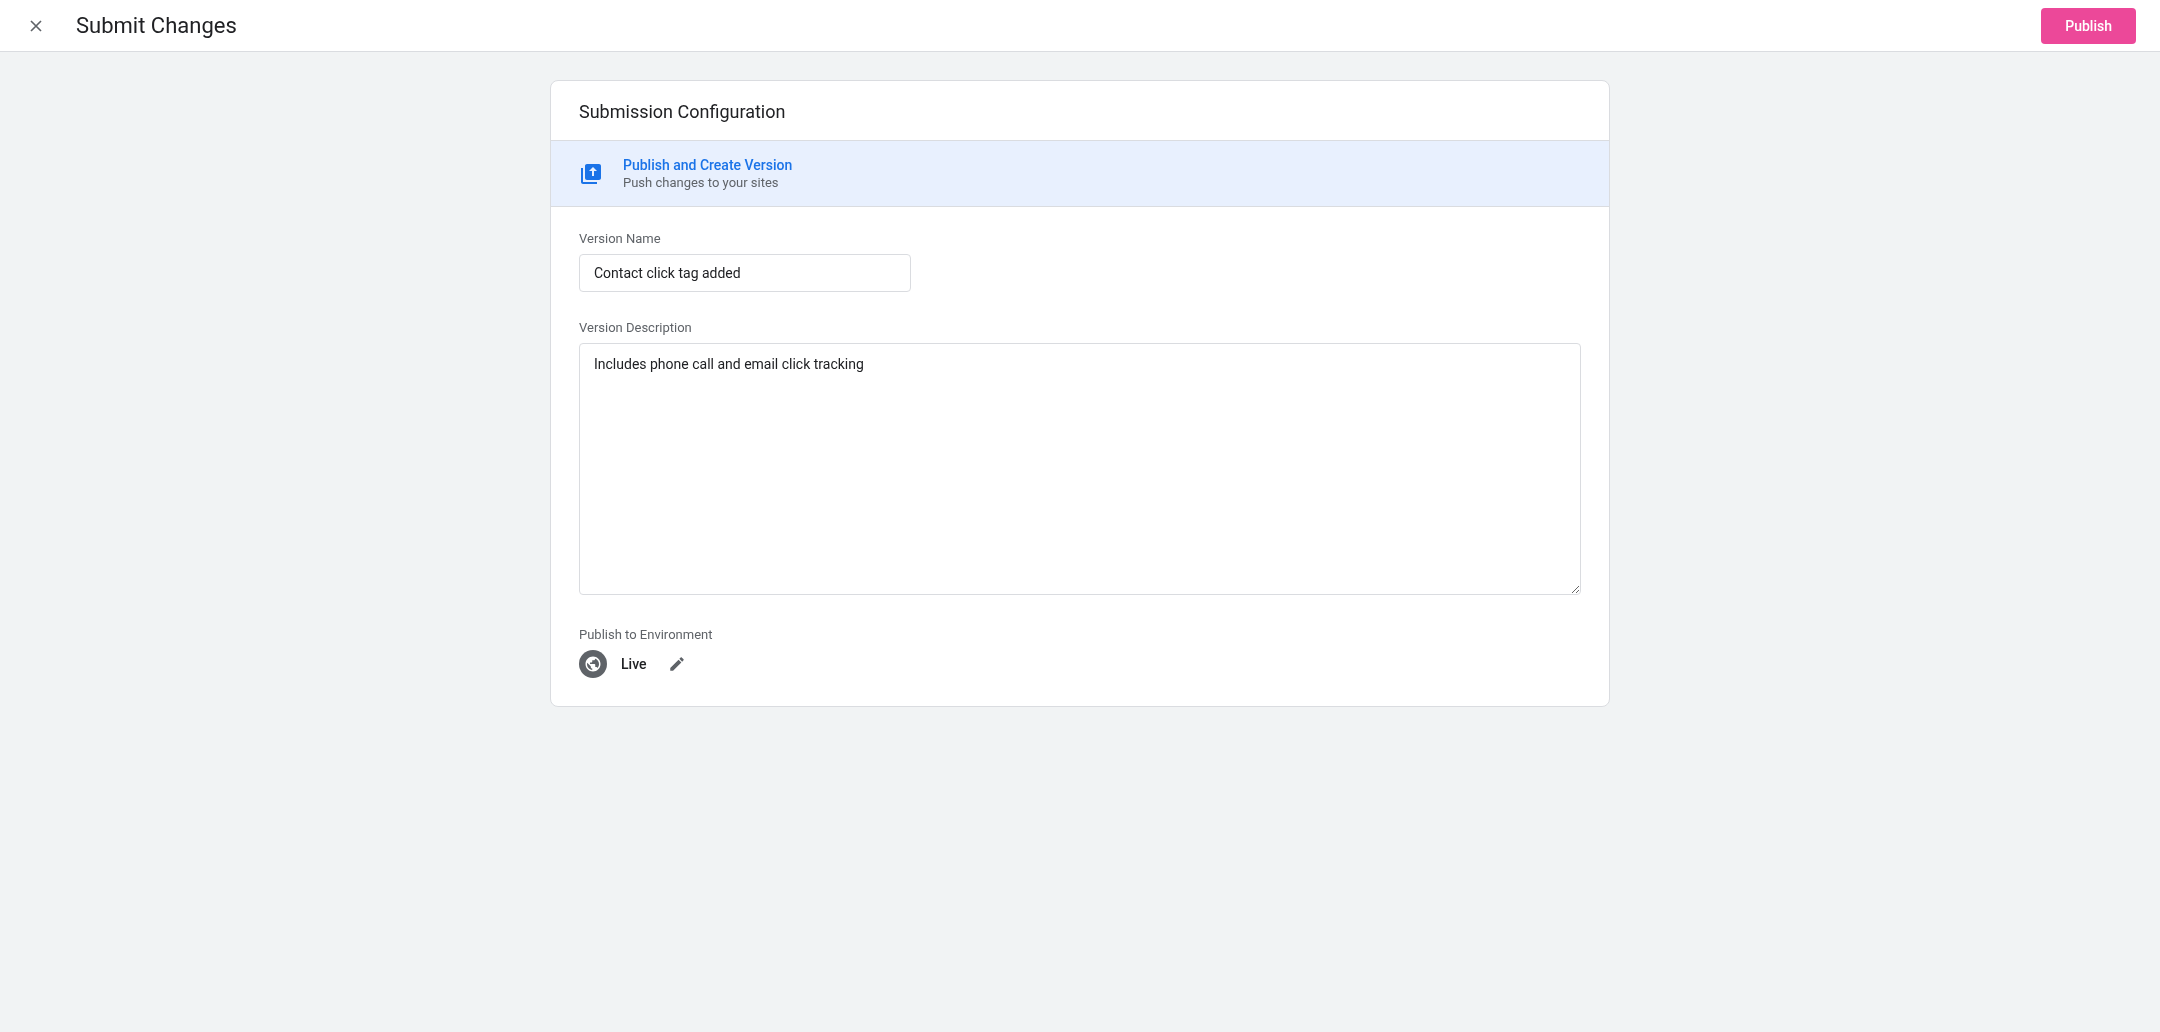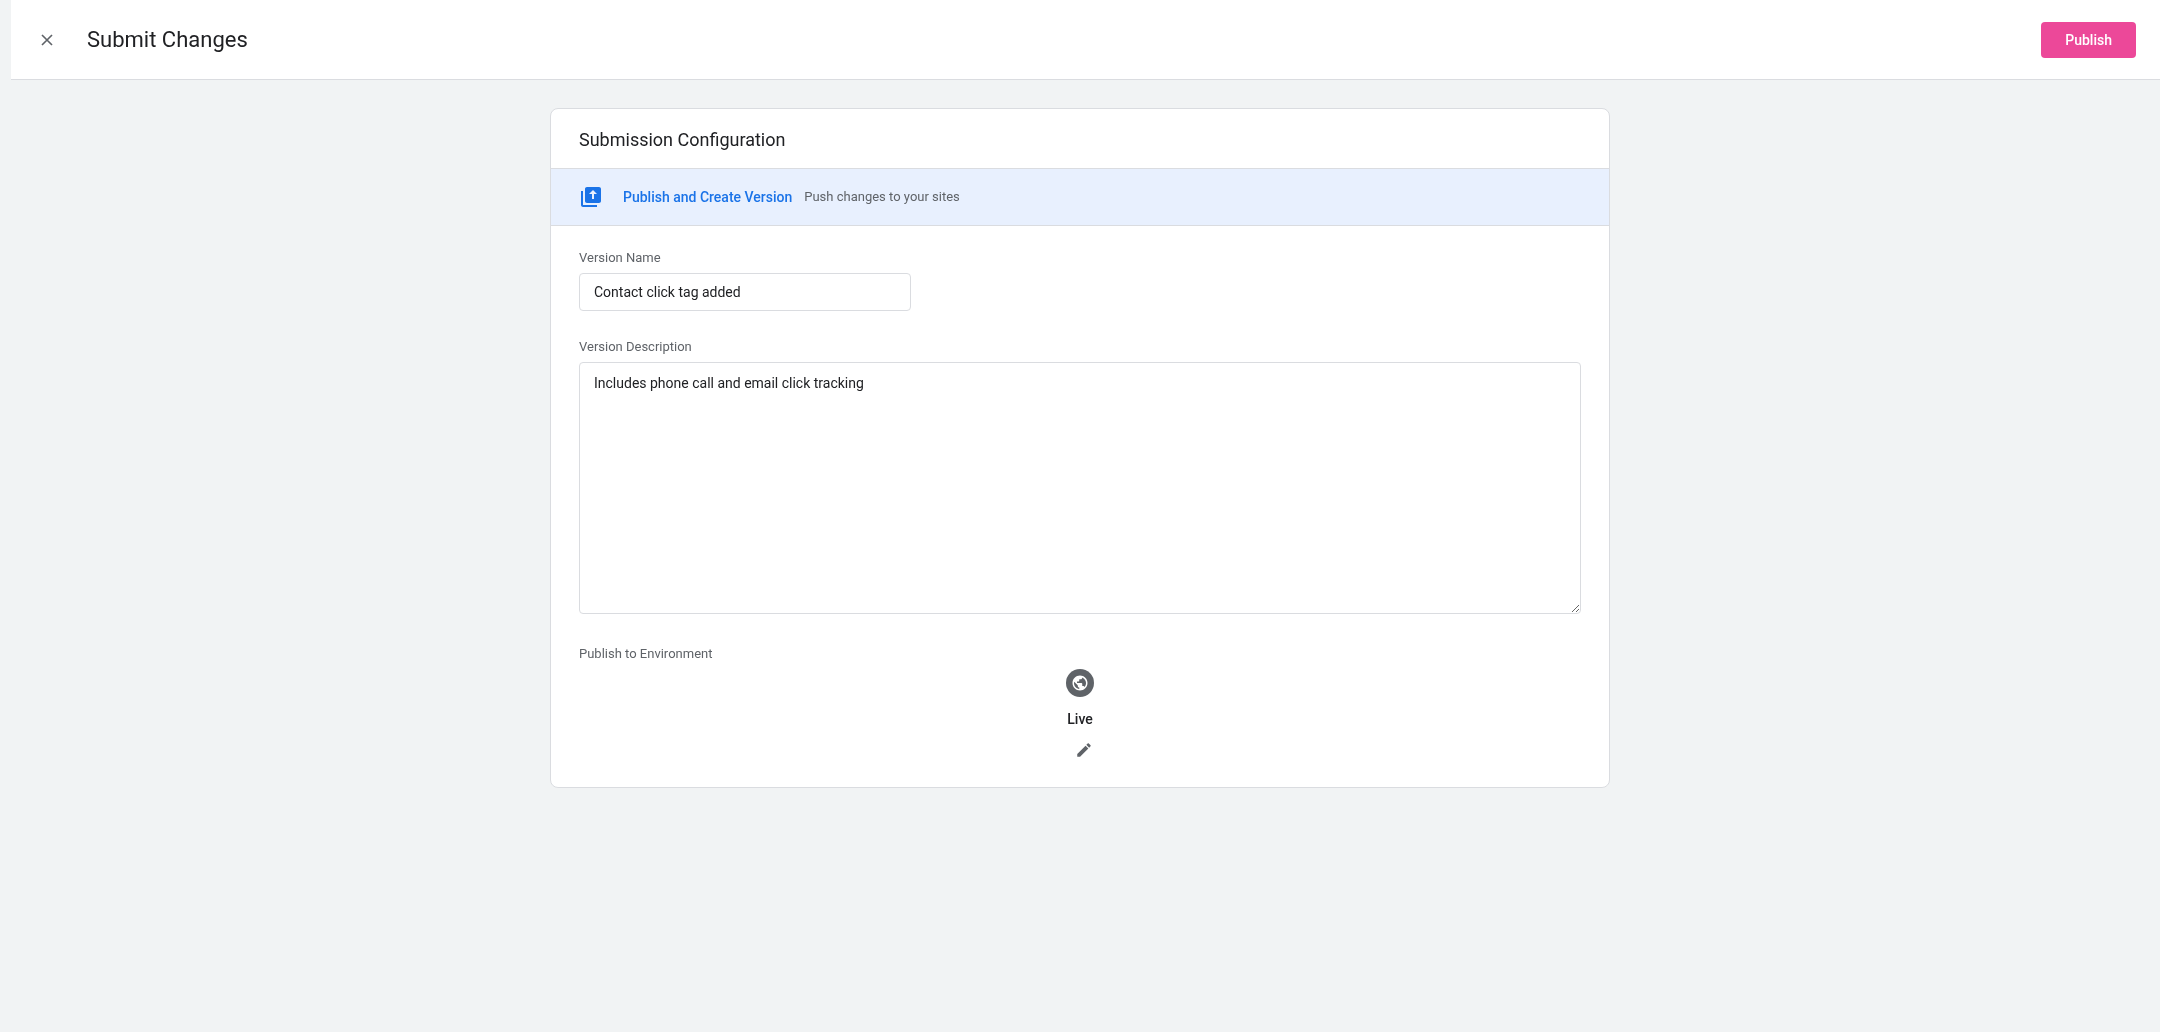--- a/index.html
+++ b/index.html
@@ -7,27 +7,26 @@
       padding: 0;
       box-sizing: border-box;
     }
     body {
       font-family: 'Google Sans', Roboto, Arial, sans-serif;
       background: #f1f3f4;
       color: #202124;
     }
     .header {
       background: #ffffff;
-      height: 80px;
+      height: 52px;
       display: flex;
       align-items: center;
       padding: 16px 24px;
       border-bottom: 1px solid #dadce0;
       justify-content: space-between;
-      margin-left: 11px;
     }
     .header-left {
       display: flex;
       align-items: center;
       gap: 28px;
     }
     .close-btn {
       width: 24px;
       height: 24px;
       cursor: pointer;
@@ -103,21 +102,22 @@
       height: 24px;
     }
     .option.selected .option-icon {
       color: #1a73e8;
     }
     .option:not(.selected) .option-icon {
       color: #5f6368;
     }
     .option-text {
       display: flex;
-      gap: 12px;
+      flex-direction: column;
+      gap: 2px;
     }
     .option-title {
       font-size: 14px;
       font-weight: 500;
     }
     .option.selected .option-title {
       color: #1a73e8;
     }
     .option:not(.selected) .option-title {
       color: #202124;
@@ -154,21 +154,20 @@
       border-radius: 4px;
       font-family: inherit;
       color: #202124;
       resize: both;
       margin-bottom: 28px;
     }
     .env-row {
       display: flex;
       align-items: center;
       gap: 14px;
-      flex-direction: column;
     }
     .env-icon-circle {
       width: 28px;
       height: 28px;
       border-radius: 50%;
       background: #5f6368;
       display: flex;
       align-items: center;
       justify-content: center;
       color: #ffffff;

